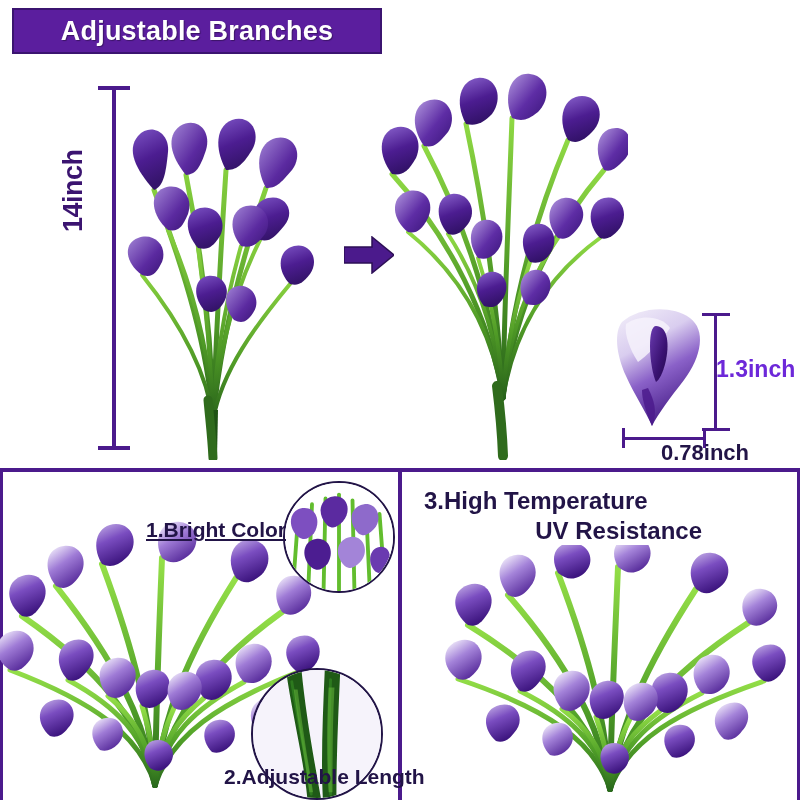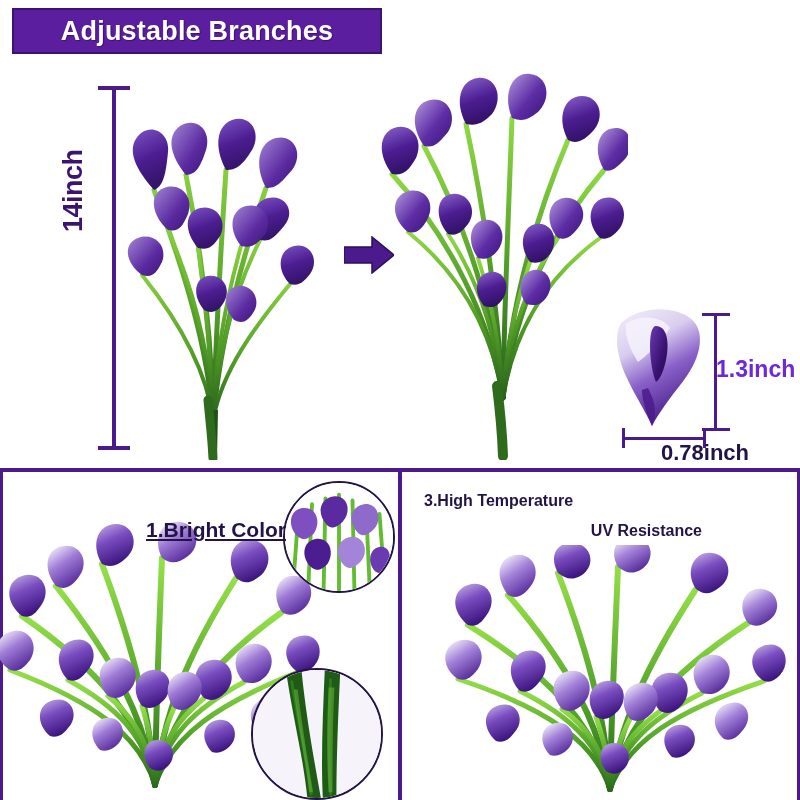--- a/index.html
+++ b/index.html
@@ -204,21 +204,21 @@
     font-weight: bold;
     white-space: nowrap;
   }
   #feat1 { left: 146px; top: 518px; font-size: 21px; text-decoration: underline; }
   #feat2 { left: 224px; top: 765px; font-size: 21px; }
   #feat3 {
     left: 402px;
     top: 486px;
     width: 396px;
     text-align: center;
-    font-size: 16px;
+    font-size: 24px;
     line-height: 30px;
     white-space: normal;
   }
   #feat3 .l1 { display: block; text-align: left; padding-left: 22px; }
   #feat3 .l2 { display: block; text-align: center; padding-right: 50px;}
   #feat3 .l3 { display: block; text-align: right; padding-right: 96px;}
 
   
   .inset {
     position: absolute;
@@ -564,18 +564,19 @@
         <path d="M72 196 C 58 184 58 164 76 160 C 94 156 102 176 90 188 C 84 196 78 198 72 196 Z" fill="url(#cr1)"></path>
         <path d="M300 194 C 286 182 288 162 306 158 C 324 154 330 174 318 186 C 312 194 306 196 300 194 Z" fill="url(#cr2)"></path>
         <path d="M126 210 C 114 198 116 180 132 178 C 148 176 154 194 144 204 C 138 210 132 212 126 210 Z" fill="url(#cr2)"></path>
         <path d="M248 212 C 236 200 238 182 254 180 C 270 178 276 196 266 206 C 260 212 254 214 248 212 Z" fill="url(#cr1)"></path>
         <path d="M182 226 C 172 214 176 198 190 198 C 204 198 210 214 200 224 C 194 230 188 230 182 226 Z" fill="url(#cr1)"></path>
       </g>
     </svg>
   </div>
 
   <div class="feat-label" id="feat1">1.Bright Color</div>
+  <div class="feat-label" id="feat2">2.Adjustable Length</div>
   <div class="feat-label" id="feat3">
     <span class="l1">3.High Temperature</span>
     <span class="l3">UV Resistance</span>
   </div>
 
 </div>
 
 </body></html>

